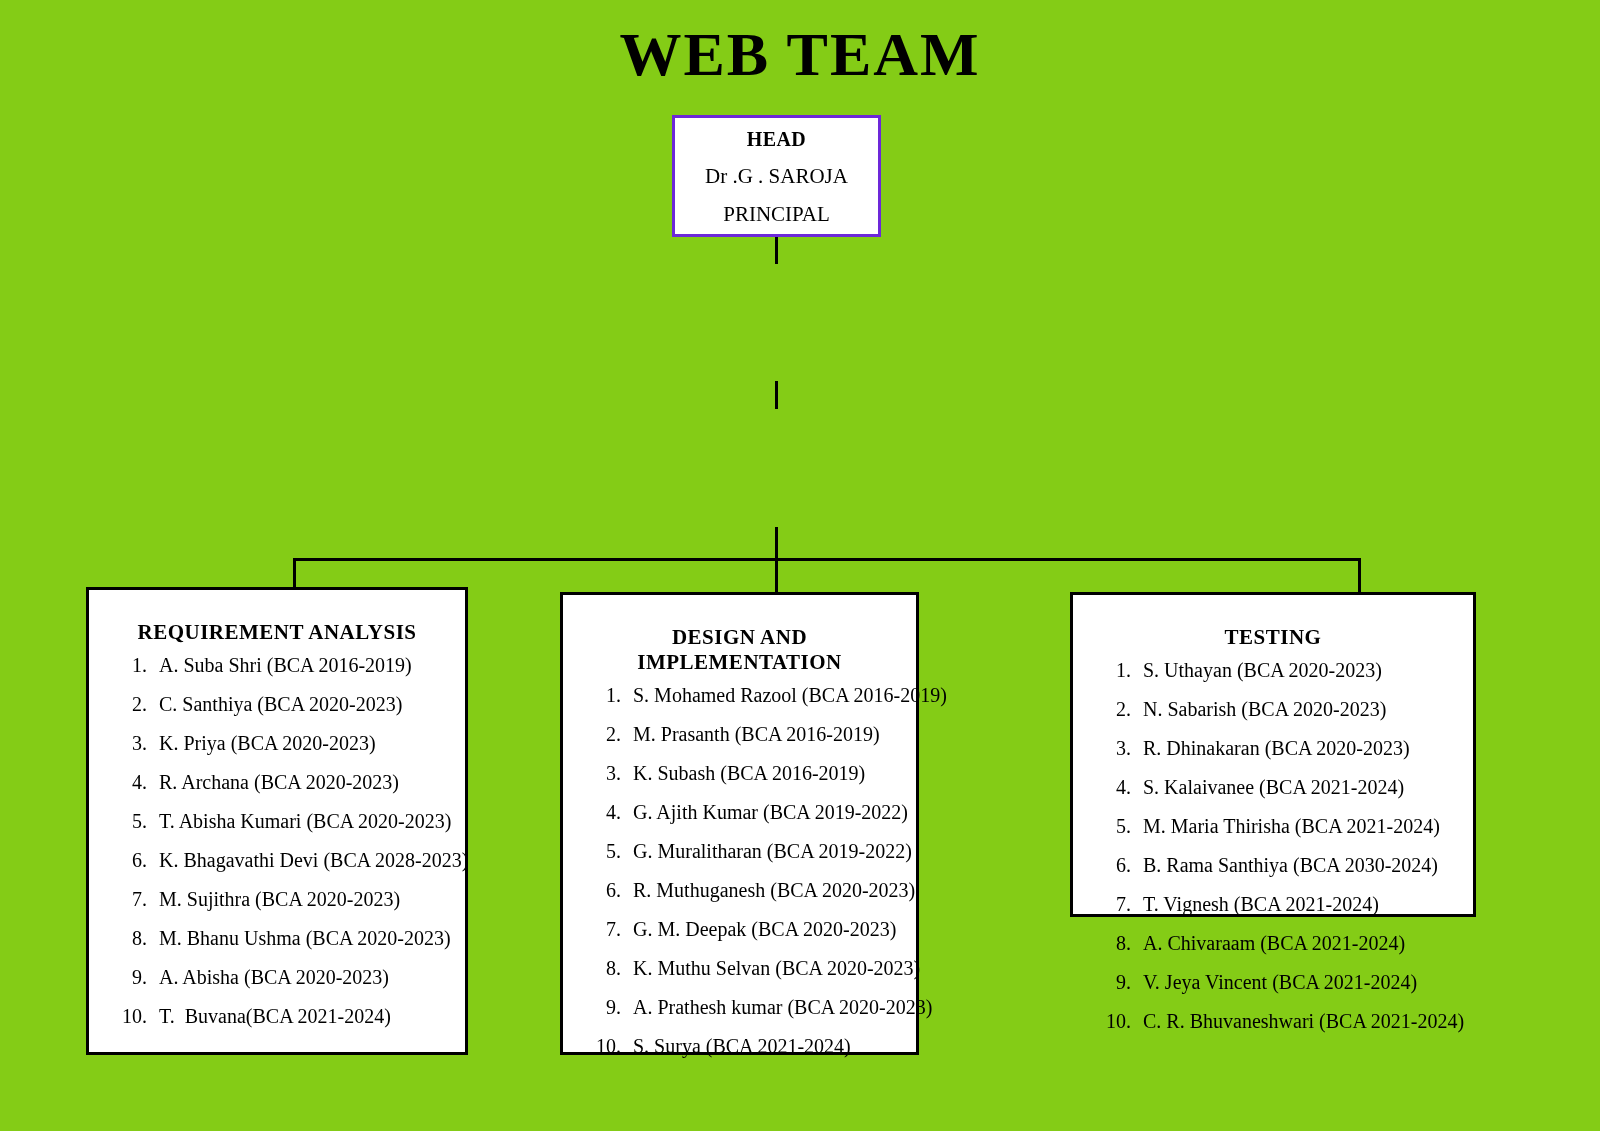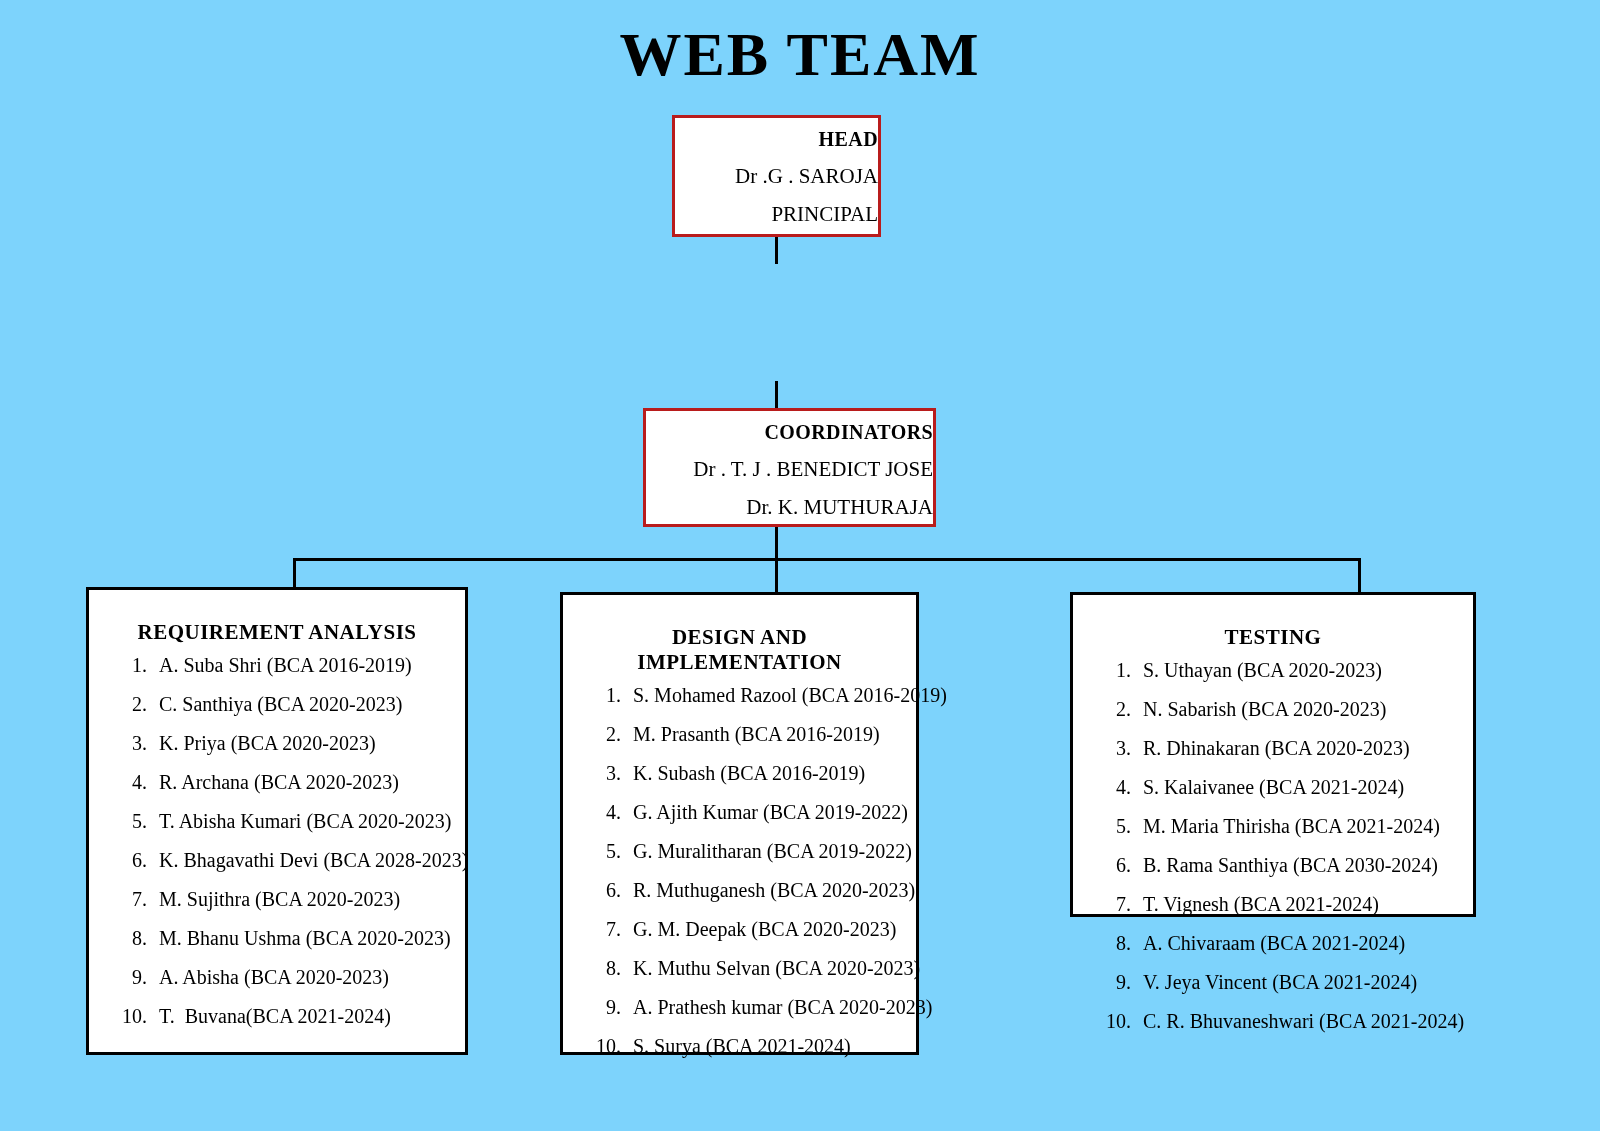--- a/index.html
+++ b/index.html
@@ -9,21 +9,21 @@
     background: #ffffff;
   }
   body {
     font-family: "Liberation Serif", "DejaVu Serif", serif;
     color: #000000;
   }
   #canvas {
     position: relative;
     width: 1600px;
     height: 1131px;
-    background: #7dd3fc;
+    background: #84cc16;
     overflow: hidden;
   }
 
   
   .chart-title {
     position: absolute;
     left: 0;
     top: 22px;
     width: 1600px;
     text-align: center;
@@ -31,23 +31,23 @@
     font-weight: bold;
     font-size: 62px;
     letter-spacing: 2px;
     line-height: 1.05;
   }
 
   
   .node {
     position: absolute;
     box-sizing: border-box;
-    border: 3px solid #b91c1c;
+    border: 3px solid #6d28d9;
     background: #ffffff;
-    text-align: right;
+    text-align: center;
     z-index: 3;
   }
   .node-title {
     font-weight: bold;
     font-size: 20px;
     letter-spacing: 0.4px;
     margin: 9px 0 0 0;
     line-height: 1.2;
   }
   .node-line {
@@ -124,25 +124,20 @@
     <div class="node-title">HEAD</div>
     <div class="node-line">Dr .G . SAROJA</div>
     <div class="node-line last">PRINCIPAL</div>
   </div>
 
   <div class="vline" style="left:775px; top:237px; height:27px;"></div>
 
 
   <div class="vline" style="left:775px; top:381px; height:28px;"></div>
 
-  <div class="node" style="left:643px; top:408px; width:293px; height:119px;">
-    <div class="node-title">COORDINATORS</div>
-    <div class="node-line">Dr . T. J . BENEDICT JOSE</div>
-    <div class="node-line last">Dr. K. MUTHURAJA</div>
-  </div>
 
   <div class="vline" style="left:775px; top:527px; height:33px;"></div>
   <div class="hline" style="left:293px; top:558px; width:1068px;"></div>
   <div class="vline" style="left:293px; top:558px; height:31px;"></div>
   <div class="vline" style="left:775px; top:558px; height:36px;"></div>
   <div class="vline" style="left:1358px; top:558px; height:36px;"></div>
 
   <div class="team-box" style="left:86px; top:587px; width:382px; height:468px;">
     <div class="team-title">REQUIREMENT ANALYSIS</div>
     <ul class="member-list">

